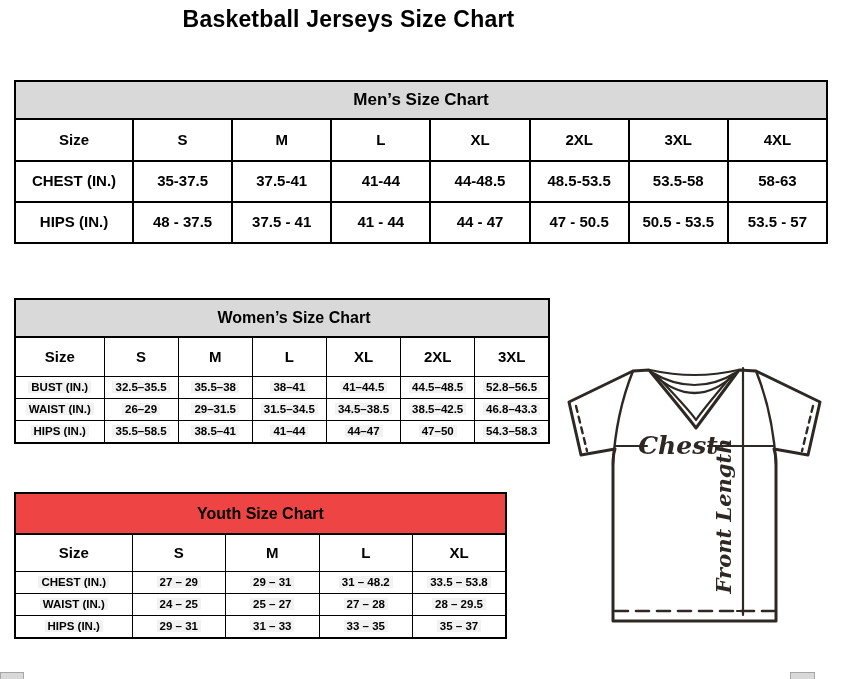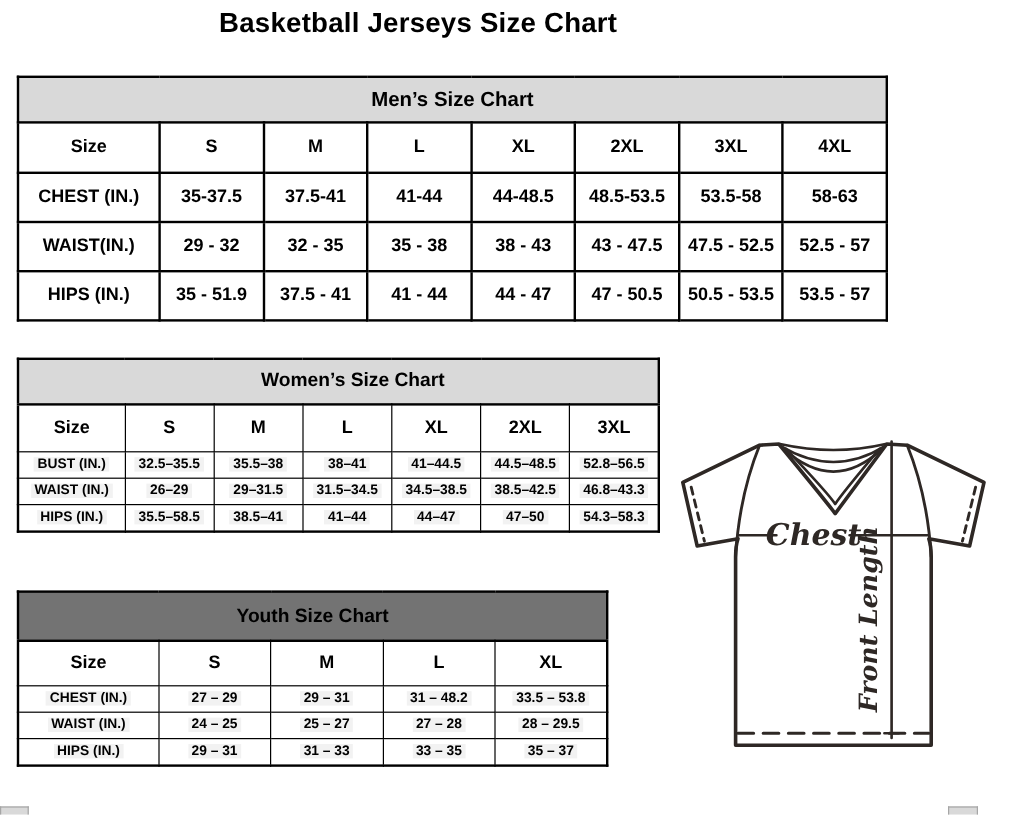--- a/index.html
+++ b/index.html
@@ -4,33 +4,33 @@
 <style>
   html,body{margin:0;padding:0;background:#fff;}
   #page{position:relative;width:843px;height:679px;background:#fff;overflow:hidden;
         font-family:"Liberation Sans",sans-serif;color:#000;}
   #page-title{position:absolute;left:0;top:6px;width:697px;text-align:center;
         font-size:23px;font-weight:bold;letter-spacing:0.2px;}
   table.chart{position:absolute;border-collapse:collapse;table-layout:fixed;background:#fff;}
   table.chart td{border:1px solid #000;text-align:center;vertical-align:middle;
         font-weight:bold;padding:0;line-height:1.1;}
   
-  #mens-table{left:14px;top:63px;width:726px;}
+  #mens-table{left:14px;top:80px;width:814px;}
   #mens-table td{border-width:2px;font-size:15px;}
   #mens-table tr.ttl td{background:#d9d9d9;font-size:17px;height:36px;}
   #mens-table tr.hdr td{height:40px;}
   #mens-table tr.dat td{height:39px;}
   
   #womens-table{left:14px;top:298px;width:536px;border:2px solid #000;}
   #womens-table tr.ttl td{background:#d9d9d9;font-size:16px;height:36px;border-bottom-width:2px;padding-left:24px;}
   #womens-table tr.hdr td{height:38px;font-size:15px;}
   #womens-table tr.dat td{height:21px;font-size:11.5px;}
   
   #youth-table{left:14px;top:492px;width:493px;border:2px solid #000;}
-  #youth-table tr.ttl td{background:#737373;font-size:16px;height:39px;border-bottom-width:2px;}
+  #youth-table tr.ttl td{background:#ef4444;font-size:16px;height:39px;border-bottom-width:2px;}
   #youth-table tr.hdr td{height:36px;font-size:15px;}
   #youth-table tr.dat td{height:21px;font-size:11.5px;}
   .hl{background:#f2f2f2;padding:0 3px;}
   
   #jersey-svg{position:absolute;left:553px;top:358px;}
   .frag{position:absolute;height:7px;background:#d9d9d9;border:1px solid #a6a6a6;border-bottom:none;}
   #frag-left{left:0;top:672px;width:22px;}
   #frag-right{left:790px;top:672px;width:23px;}
 </style>
 </head>
@@ -69,32 +69,22 @@
       <td>CHEST (IN.)</td>
       <td>35-37.5</td>
       <td>37.5-41</td>
       <td>41-44</td>
       <td>44-48.5</td>
       <td>48.5-53.5</td>
       <td>53.5-58</td>
       <td>58-63</td>
     </tr>
     <tr class="dat">
-      <td>WAIST(IN.)</td>
-      <td>29 - 32</td>
-      <td>32 - 35</td>
-      <td>35 - 38</td>
-      <td>38 - 43</td>
-      <td>43 - 47.5</td>
-      <td>47.5 - 52.5</td>
-      <td>52.5 - 57</td>
-    </tr>
-    <tr class="dat">
       <td>HIPS (IN.)</td>
-      <td>35 - 51.9</td>
+      <td>48 - 37.5</td>
       <td>37.5 - 41</td>
       <td>41 - 44</td>
       <td>44 - 47</td>
       <td>47 - 50.5</td>
       <td>50.5 - 53.5</td>
       <td>53.5 - 57</td>
     </tr>
     </tbody>
   </table>
 

